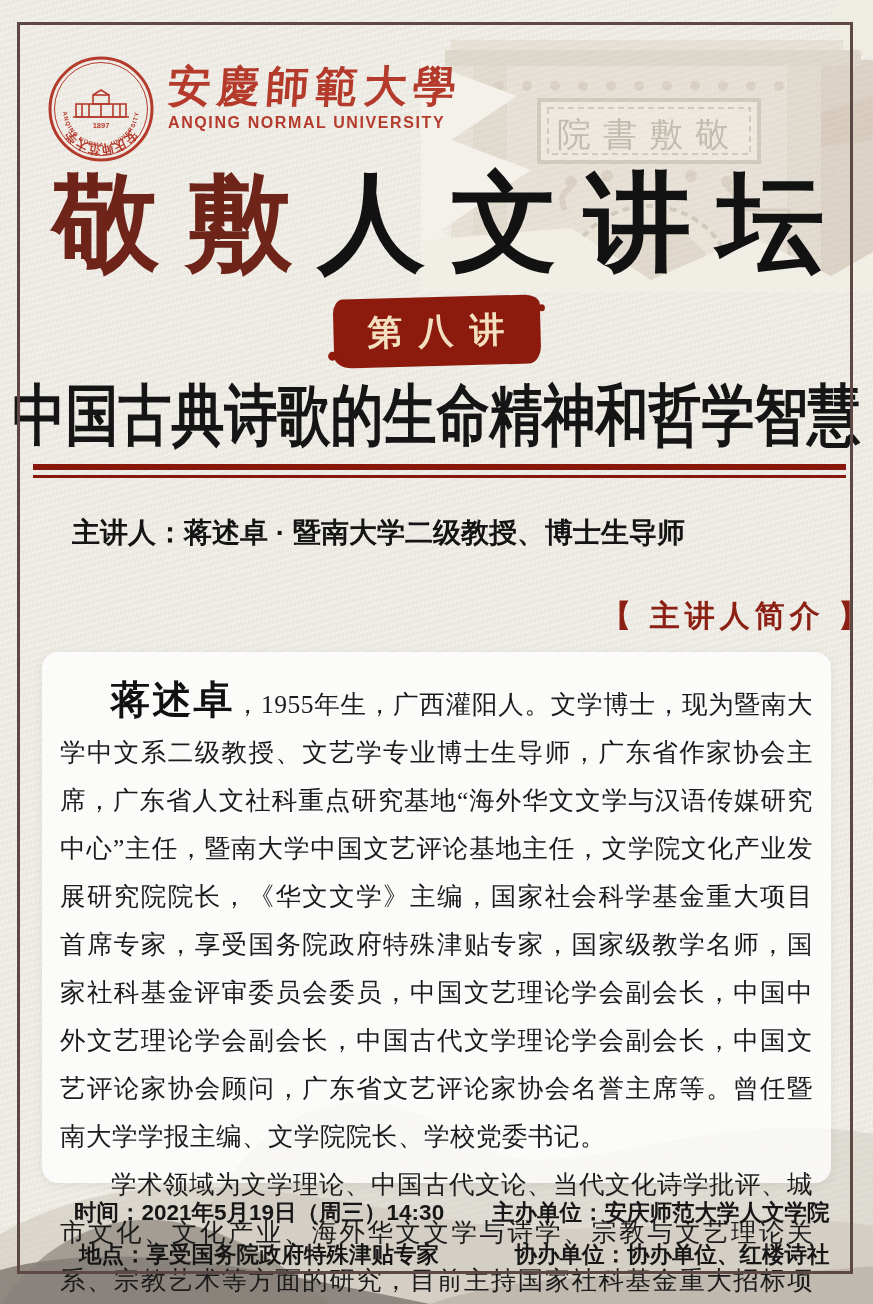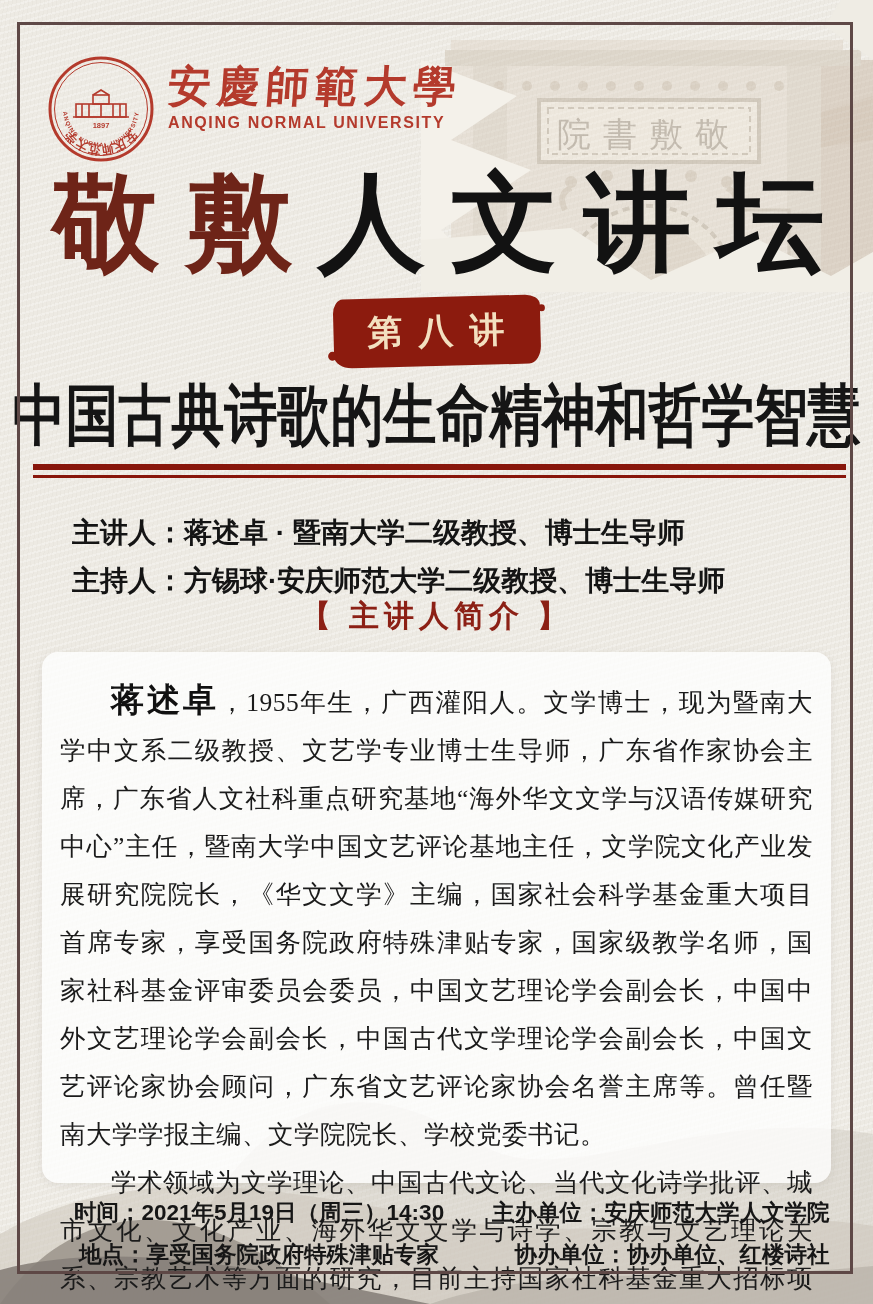--- a/index.html
+++ b/index.html
@@ -85,21 +85,21 @@
   .rule-thin {position:absolute;left:33px;top:475px;width:813px;height:3px;background:#88160b;z-index:3;}
   
   .speakers{
     position:absolute;left:72px;top:489px;z-index:3;
     font-size:28px;font-weight:bold;color:#141414;line-height:48px;
     white-space:nowrap;
     margin-top:20px;
   }
   
   .section-heading{
-    position:absolute;left:0;top:596px;width:873px;text-align:center;
+    position:absolute;left:0;top:596px;width:873px;text-align:right;
     font-size:30px;font-weight:bold;color:#8c2015;letter-spacing:5px;
     z-index:3;
   }
   
   .bio-box{
     position:absolute;left:42px;top:652px;width:789px;height:531px;
     background:rgba(255,255,255,.78);
     border-radius:16px;
     box-shadow:0 2px 8px rgba(90,80,70,.10);
     z-index:2;
@@ -108,21 +108,21 @@
   }
   .bio-box p{
     margin:0;
     font-family:"Liberation Serif", serif;
     font-size:25.5px;line-height:48px;color:#1b1b1b;
     text-align:justify;text-indent:2em;
     letter-spacing:.5px;
   }
   .bio-name{
     font-family:"Liberation Sans", sans-serif;
-    font-size:33px;font-weight:bold;color:#111;
+    font-size:39px;font-weight:bold;color:#111;
     letter-spacing:2px;
   }
   
   .footer{position:absolute;left:0;top:1192px;width:873px;z-index:3;}
   .footer .col-left{position:absolute;left:74px;top:0;text-align:center;}
   .footer .col-right{position:absolute;left:492px;top:0;text-align:right;}
   .footer .row{
     font-size:22.5px;font-weight:bold;color:#161616;
     line-height:42px;white-space:nowrap;
   }
@@ -227,23 +227,20 @@
   <div class="seal-badge">第八讲</div>
 
   <div class="lecture-title">中国古典诗歌的生命精神和哲学智慧</div>
   <div class="rule-thick"></div>
   <div class="rule-thin"></div>
 
   <div class="speakers">
     <div class="row">
       <span>主讲人：</span><span>蒋述卓 · 暨南大学二级教授、博士生导师</span>
     </div>
-    <div class="row">
-      <span>主持人：</span><span>方锡球·安庆师范大学二级教授、博士生导师</span>
-    </div>
   </div>
 
   <div class="section-heading">【 主讲人简介 】</div>
 
   <div class="bio-box">
     <p><span class="bio-name">蒋述卓</span><span>，1955年生，广西灌阳人。文学博士，现为暨南大学中文系二级教授、文艺学专业博士生导师，广东省作家协会主席，广东省人文社科重点研究基地“海外华文文学与汉语传媒研究中心”主任，暨南大学中国文艺评论基地主任，文学院文化产业发展研究院院长，《华文文学》主编，国家社会科学基金重大项目首席专家，享受国务院政府特殊津贴专家，国家级教学名师，国家社科基金评审委员会委员，中国文艺理论学会副会长，中国中外文艺理论学会副会长，中国古代文学理论学会副会长，中国文艺评论家协会顾问，广东省文艺评论家协会名誉主席等。曾任暨南大学学报主编、文学院院长、学校党委书记。</span></p>
     <p>学术领域为文学理论、中国古代文论、当代文化诗学批评、城市文化、文化产业、海外华文文学与诗学、宗教与文艺理论关系、宗教艺术等方面的研究，目前主持国家社科基金重大招标项目“华人学者中国文艺理论及思想文献整理与研究”。出版学术专著和文学评论集有20余种，发表学术论文300余篇；获省部级社科奖多项。</p>
   </div>
 
   <div class="footer">

